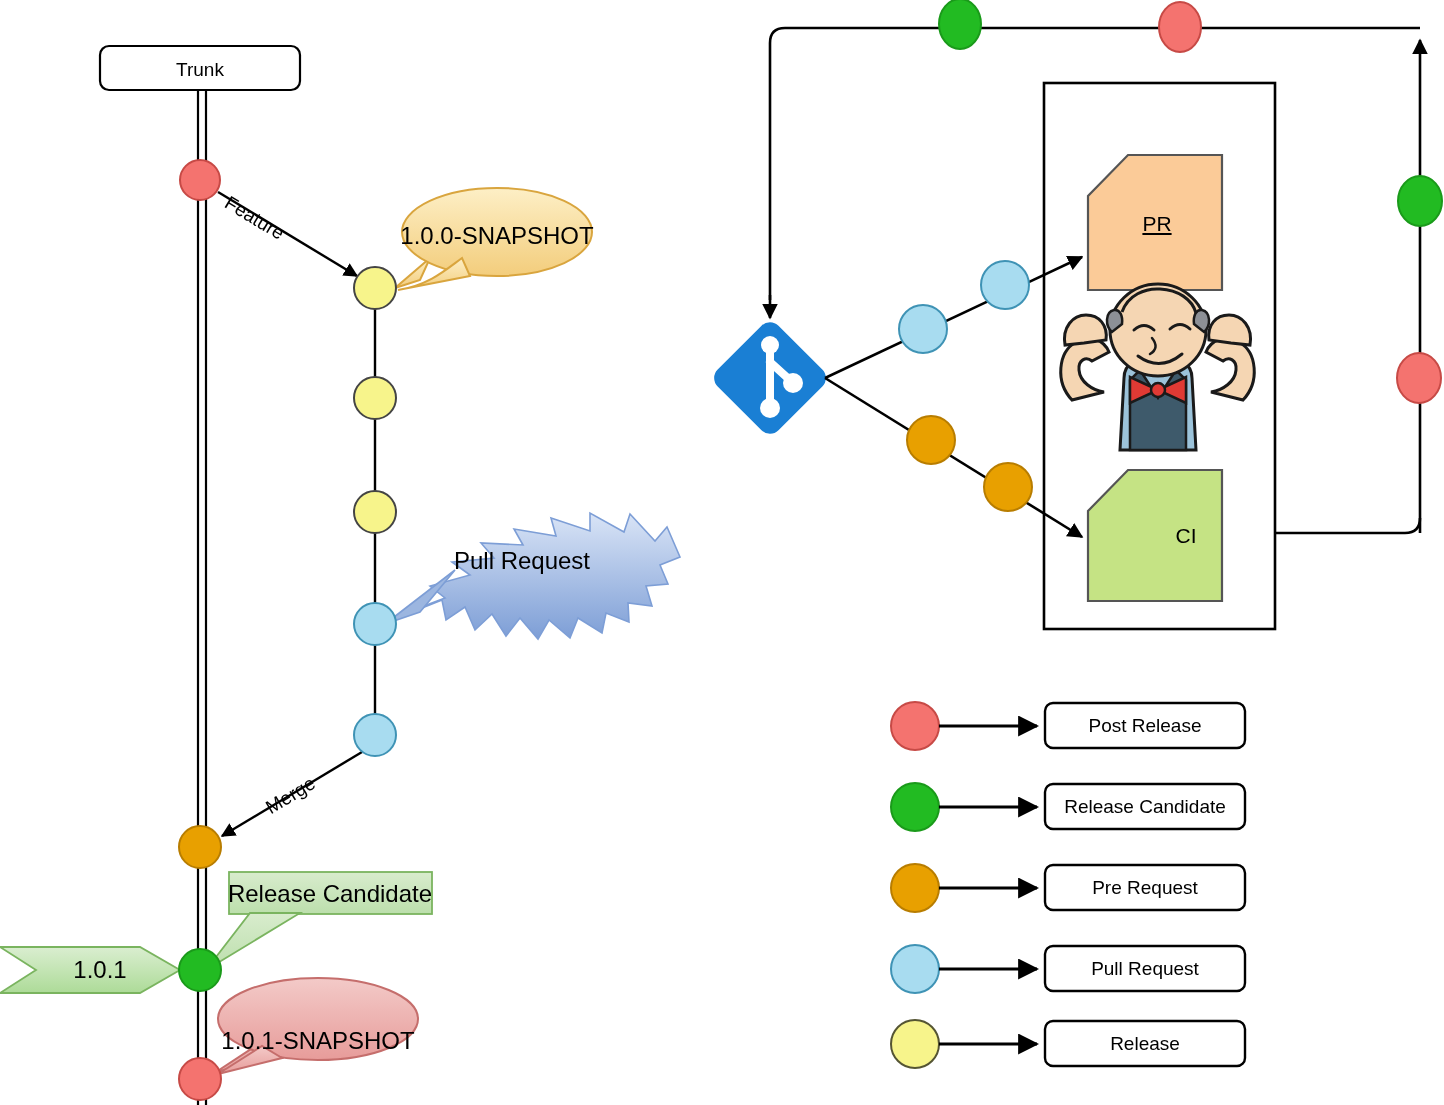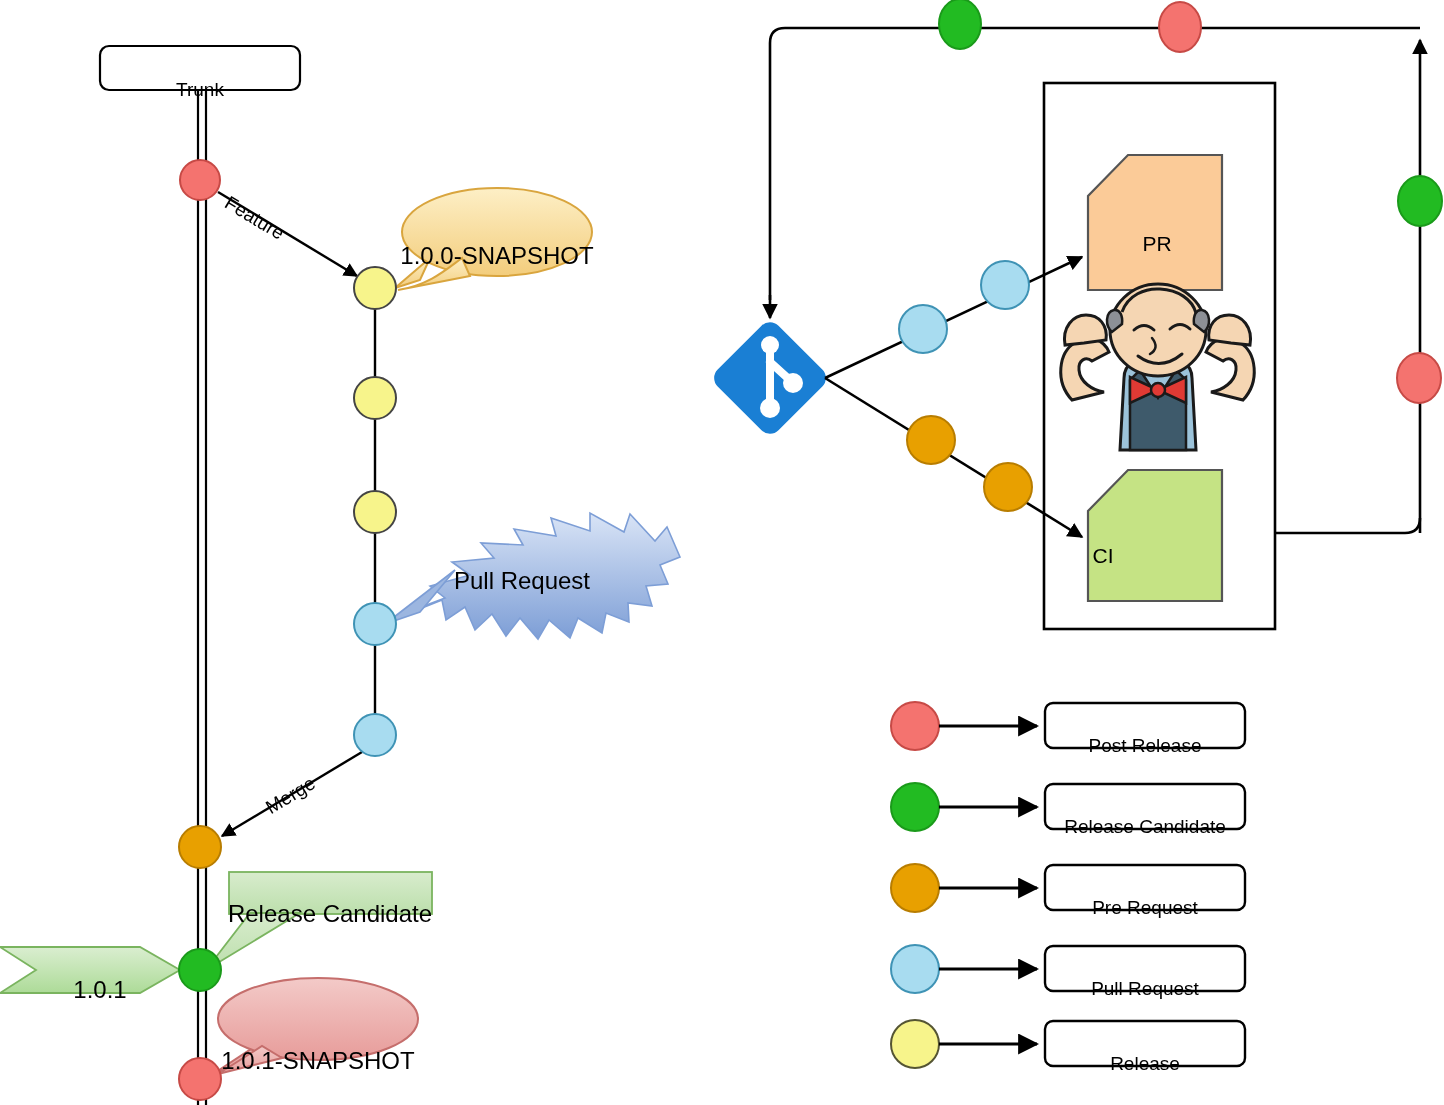--- a/index.html
+++ b/index.html
@@ -1,20 +1,20 @@
 <!DOCTYPE html>
 <html><head>
 <meta charset="utf-8">
 <style>
   html,body{margin:0;padding:0;background:#ffffff;}
   body{font-family:"Liberation Sans",sans-serif;}
   #stage{position:relative;width:1444px;height:1105px;overflow:hidden;background:#fff;}
   svg.layer{position:absolute;left:0;top:0;width:1444px;height:1105px;}
   .txt{position:absolute;font-family:"Liberation Sans",sans-serif;color:#000;white-space:nowrap;}
-  .ctr{transform:translate(-50%,-50%);margin-top:20px;}
+  .ctr{transform:translate(-50%,-50%);}
   .trunk-label{font-size:19px;}
   .legend-label{font-size:19px;}
   .bubble-label{font-size:24px;}
   .edge-label{font-size:19px;}
   .shape-label{font-size:21px;}
 </style>
 </head>
 <body>
 
 <div id="stage">
@@ -200,23 +200,23 @@
   <div class="txt ctr bubble-label" style="left:497px;top:236px;">1.0.0-SNAPSHOT</div>
 
   <div class="txt ctr bubble-label" style="left:522px;top:561px;">Pull Request</div>
 
   <div class="txt ctr bubble-label" style="left:330px;top:894px;">Release Candidate</div>
 
   <div class="txt ctr bubble-label" style="left:100px;top:970px;text-align:center;">1.0.1</div>
 
   <div class="txt ctr bubble-label" style="left:318px;top:1041px;">1.0.1-SNAPSHOT</div>
 
-  <div class="txt ctr shape-label" style="left:1157px;top:224px;">PR</div>
-
-  <div class="txt ctr shape-label" style="left:1103px;top:536px;">CI</div>
+  <div class="txt ctr shape-label" style="left:1157px;top:224px;text-decoration:underline;">PR</div>
+
+  <div class="txt ctr shape-label" style="left:1186px;top:536px;">CI</div>
 
   <div class="txt ctr legend-label" style="left:1145px;top:726px;text-align:right;">Post Release</div>
   <div class="txt ctr legend-label" style="left:1145px;top:807px;">Release Candidate</div>
   <div class="txt ctr legend-label" style="left:1145px;top:888px;">Pre Request</div>
   <div class="txt ctr legend-label" style="left:1145px;top:969px;">Pull Request</div>
   <div class="txt ctr legend-label" style="left:1145px;top:1044px;">Release</div>
 
 </div>
 
 </body></html>

